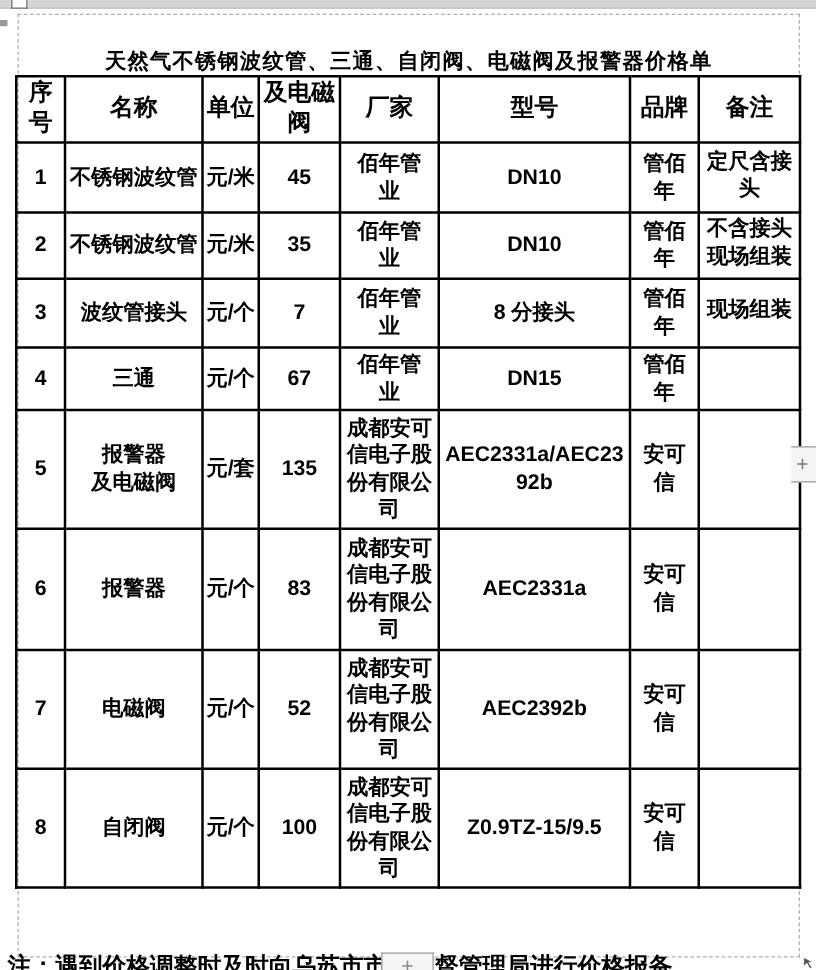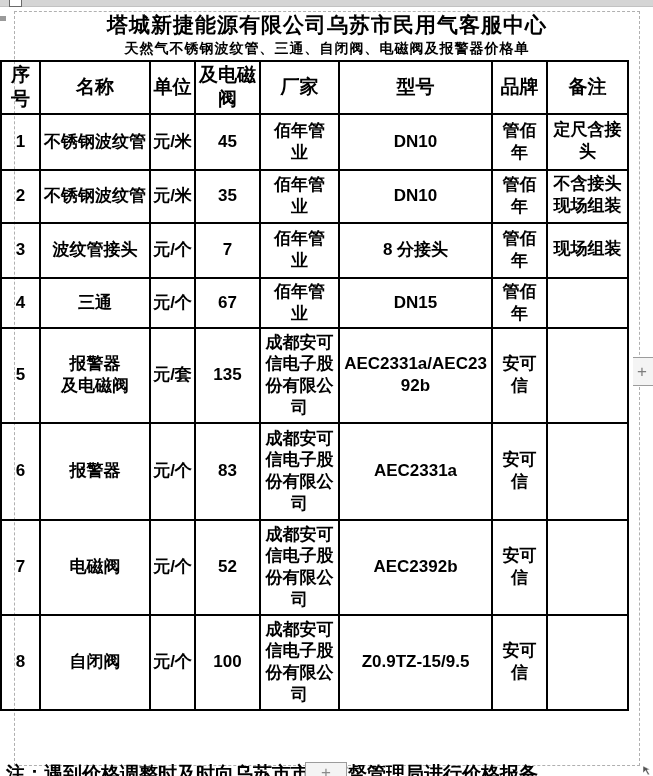--- a/index.html
+++ b/index.html
@@ -28,24 +28,24 @@
   
   .page-dash {
     position: absolute; left: 14px; top: 11px; width: 626px; height: 755px;
     border: 1px dashed #b0b0b0;
   }
   .title1, .title2 {
     position: absolute; left: 14px; width: 626px;
     text-align: center; font-weight: bold; color: #000;
   }
   .title1 { top: 13px; font-size: 21px; line-height: 24px; letter-spacing: 1px; }
-  .title2 { top: 37px; font-size: 14px; line-height: 23px; letter-spacing: 1px; }
+  .title2 { top: 37px; font-size: 17px; line-height: 23px; letter-spacing: 1px; }
 
   table.price {
-    position: absolute; left: 0; top: 60px;
+    position: absolute; left: 12px; top: 60px;
     width: 627px; table-layout: fixed;
     border-collapse: collapse;
     padding-left: 20px;
   }
   table.price th, table.price td {
     border: 2px solid #000;
     text-align: center; vertical-align: middle;
     font-weight: bold; color: #000;
     font-size: 17px; line-height: 1.28;
     padding: 1px 2px;
@@ -97,21 +97,20 @@
 <body>
 
 <div class="screen">
 
   <div class="topbar"></div>
   <div class="topbar-box"></div>
   <div class="left-mark"></div>
 
   <div class="page-dash"></div>
 
-  <div class="title1">塔城新捷能源有限公司乌苏市民用气客服中心</div>
   <div class="title2">天然气不锈钢波纹管、三通、自闭阀、电磁阀及报警器价格单</div>
 
   <table class="price">
     <colgroup>
       <col style="width:39px">
         <col style="width:110px">
         <col style="width:45px">
       <col style="width:65px">
         <col style="width:79px">
         <col style="width:153px">

